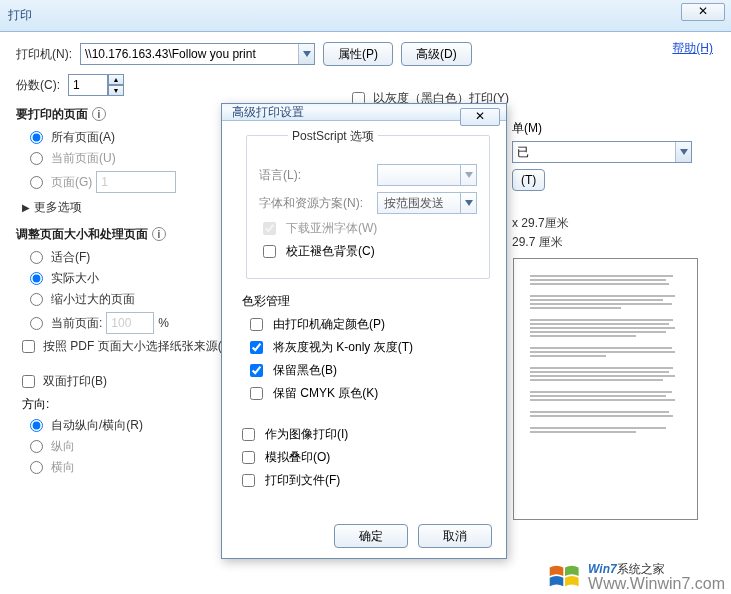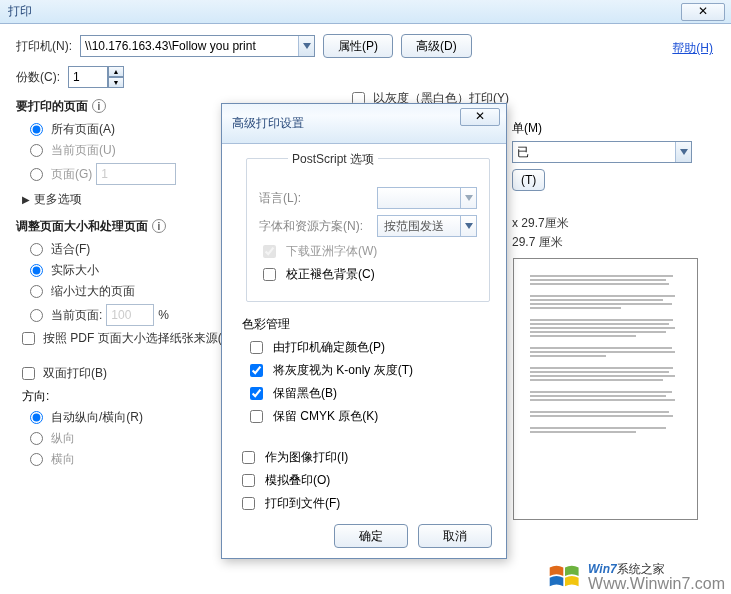--- a/index.html
+++ b/index.html
@@ -1,19 +1,19 @@
 <!DOCTYPE html>
 <html><head>
 <meta charset="utf-8">
 <style>
 * { box-sizing: border-box; font-family: "Microsoft YaHei", "Segoe UI", sans-serif; font-size: 12px; }
 body { margin: 0; background: #fff; width: 731px; height: 594px; position: relative; overflow: hidden; }
 
 
-.main-titlebar { height: 24px; background: linear-gradient(#e8f3fc, #d4e9f9); display: flex; align-items: center; padding: 0 8px; border-bottom: 1px solid #9db7d6; position: relative; }
+.main-titlebar { height: 32px; background: linear-gradient(#e8f3fc, #d4e9f9); display: flex; align-items: center; padding: 0 8px; border-bottom: 1px solid #9db7d6; position: relative; }
 .main-titlebar .title { color: #2a4b7c; font-weight: 500; }
 .main-titlebar .close { position: absolute; right: 6px; top: 3px; width: 44px; height: 18px; border: 1px solid #8fa8c6; border-radius: 2px; background: linear-gradient(#f7fbff,#e1ecf7); text-align: center; line-height: 15px; font-family: Arial; }
 
 
 .main-body { padding: 10px 16px 10px 16px; }
 
 .row { display: flex; align-items: center; margin-bottom: 8px; gap: 8px; }
 label.fld { color: #333; }
 select.combo, input.textin {
   border: 1px solid #7a94b3; background: #fff; height: 22px; padding: 1px 4px;
@@ -53,21 +53,21 @@
 
 .right-hints { position:absolute; left: 512px; top: 120px; width: 210px; }
 .papersize { margin-top: 96px; color:#333; }
 
 
 .preview { position:absolute; left:513px; top:258px; width:185px; height:262px; border:1px solid #888; background:#fff; padding:14px 16px; }
 .preview .l { height:2px; background:#bbb; margin:2px 0; }
 
 
 .advdlg { position:absolute; left:221px; top:103px; width:286px; height:456px; background:#fff; border:1px solid #6f8db3; box-shadow: 2px 3px 10px rgba(0,0,0,0.25); }
-.advdlg .dlg-titlebar { height:40px; background:linear-gradient(#eef6fd,#f7fbff 30%,#dcebf8); border-bottom:1px solid #a9bfda; display:flex; align-items:center; padding:0 10px; position:relative; }
+.advdlg .dlg-titlebar { height:17px; background:linear-gradient(#eef6fd,#f7fbff 30%,#dcebf8); border-bottom:1px solid #a9bfda; display:flex; align-items:center; padding:0 10px; position:relative; }
 .advdlg .dlg-titlebar .title { color:#2a4b7c; }
 .advdlg .dlg-close { position:absolute; right:6px; top:4px; width:40px; height:18px; border:1px solid #8fa8c6; border-radius:2px; background:linear-gradient(#f7fbff,#e1ecf7); text-align:center; line-height:15px; font-family: Arial; }
 .advdlg .body { padding: 14px 16px 10px 24px; }
 .groupbox { border:1px solid #cfd8e3; border-radius:2px; padding: 22px 12px 12px 12px; position:relative; margin-bottom:14px; }
 .groupbox .legend { position:absolute; top:-8px; left:8px; background:#fff; padding:0 4px; color:#333;margin-left:33px; }
 .groupbox .grow { display:flex; align-items:center; gap:8px; margin:6px 0; }
 .groupbox .grow .lbl { width: 110px; color:#888; }
 .selectlike { border:1px solid #a9bfda; height:22px; width:100px; background:linear-gradient(#fff,#eef3f9); position:relative; display:flex; align-items:center; padding-left:6px; color:#555; }
 .selectlike .arr { position:absolute; right:0; top:0; bottom:0; width:16px; border-left:1px solid #a9bfda; display:flex; align-items:center; justify-content:center; }
 .chk { display:flex; align-items:center; gap:6px; margin:6px 0 6px 4px; }

